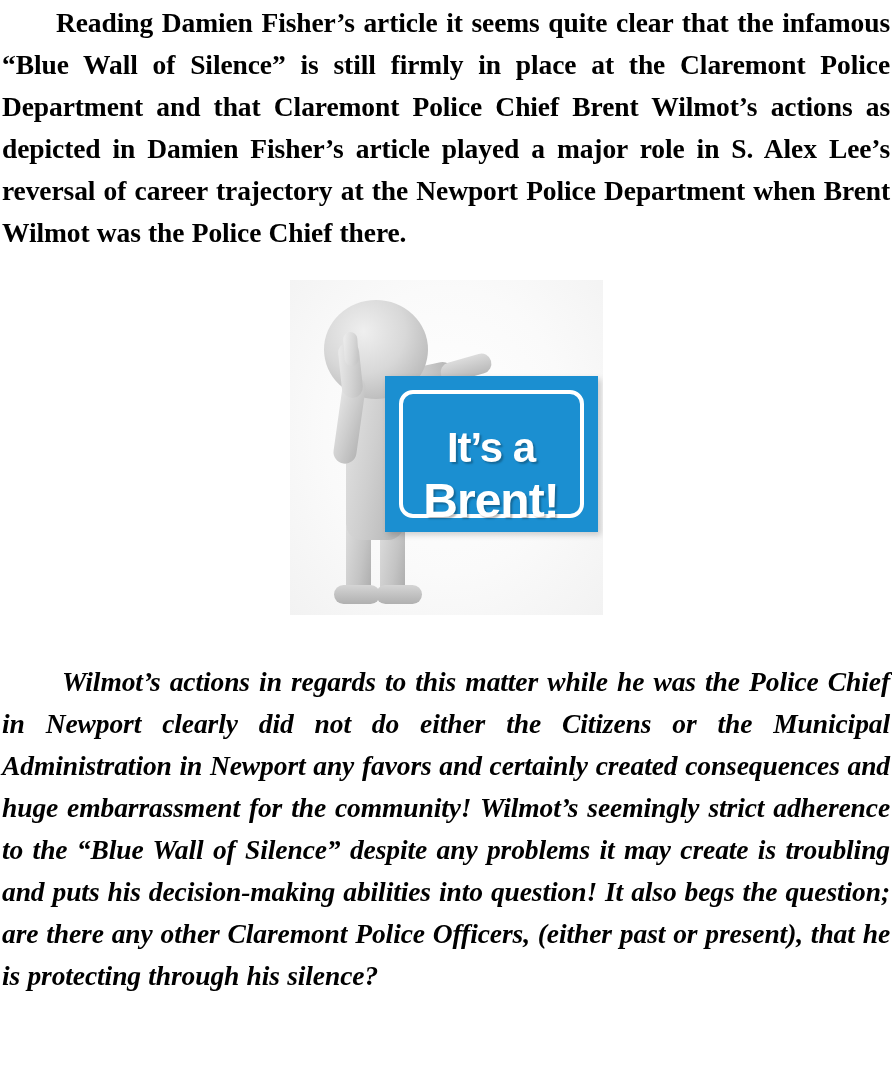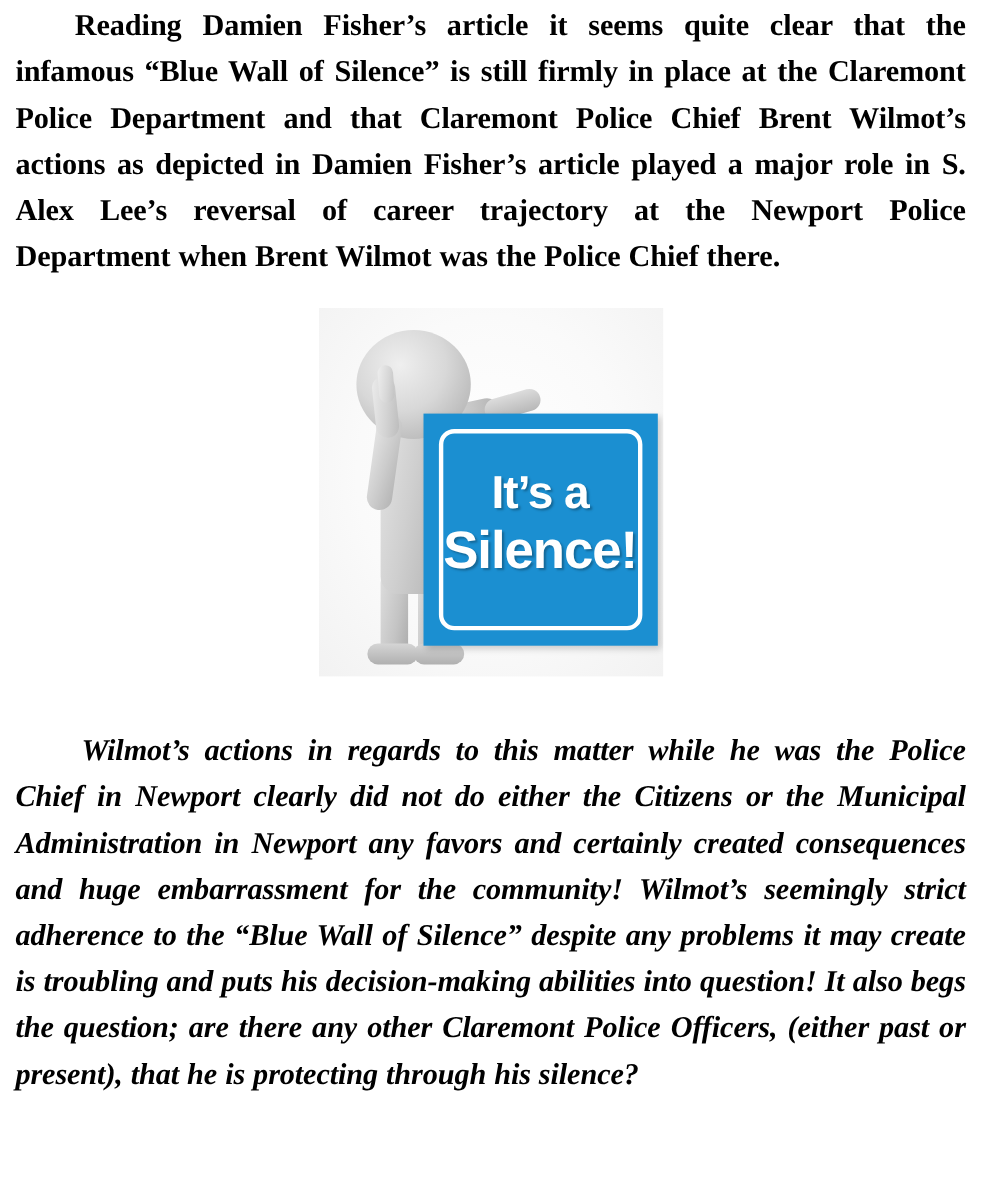--- a/index.html
+++ b/index.html
@@ -12,21 +12,21 @@
     height: 1080px;
     font-family: "Liberation Serif", "DejaVu Serif", serif;
     color: #000000;
     overflow: hidden;
   }
   .page {
     width: 892px;
     height: 1080px;
     position: relative;
     box-sizing: border-box;
-    padding: 0 14px;
+    padding: 0 2px;
   }
   .para {
     font-size: 27.5px;
     line-height: 42px;
     font-weight: bold;
     text-align: justify;
     text-justify: inter-word;
     letter-spacing: -0.1px;
     margin: 0;
     word-spacing: 0.5px;
@@ -165,21 +165,21 @@
     height: 20px;
     border-radius: 10px;
     background: linear-gradient(180deg, #dcdcdc, #b8b8b8);
     transform: rotate(-16deg);
   }
   .sign {
     position: absolute;
     left: 95px;
     top: 96px;
     width: 213px;
-    height: 211px;
+    height: 156px;
     background: #1b8fd1;
     box-shadow: 3px 3px 6px rgba(0,0,0,0.18);
   }
   .sign-inner {
     position: absolute;
     left: 14px;
     top: 14px;
     right: 14px;
     bottom: 14px;
     border: 4px solid #ffffff;
@@ -221,21 +221,21 @@
       <div class="char-body"></div>
       <div class="char-head"></div>
       <div class="char-arm"></div>
       <div class="char-forearm"></div>
       <div class="char-finger"></div>
       <div class="sign-hold"></div>
       <div class="sign">
         <div class="sign-inner"></div>
         <div class="sign-text">
           <div class="sign-line1">It’s a</div>
-          <div class="sign-line2">Silence!</div>
+          <div class="sign-line2">Brent!</div>
         </div>
       </div>
     </div>
   </div>
 
   <div class="gap"></div>
 
   <p class="para indent-second">Wilmot’s actions in regards to this matter while he was the Police Chief in Newport clearly did not do either the Citizens or the Municipal Administration in Newport any favors and certainly created consequences and huge embarrassment for the community!  Wilmot’s seemingly strict adherence to the “Blue Wall of Silence” despite any problems it may create is troubling and puts his decision-making abilities into question!  It also begs the question; are there any other Claremont Police Officers, (either past or present), that he is protecting through his silence?</p>
 
 </div>

